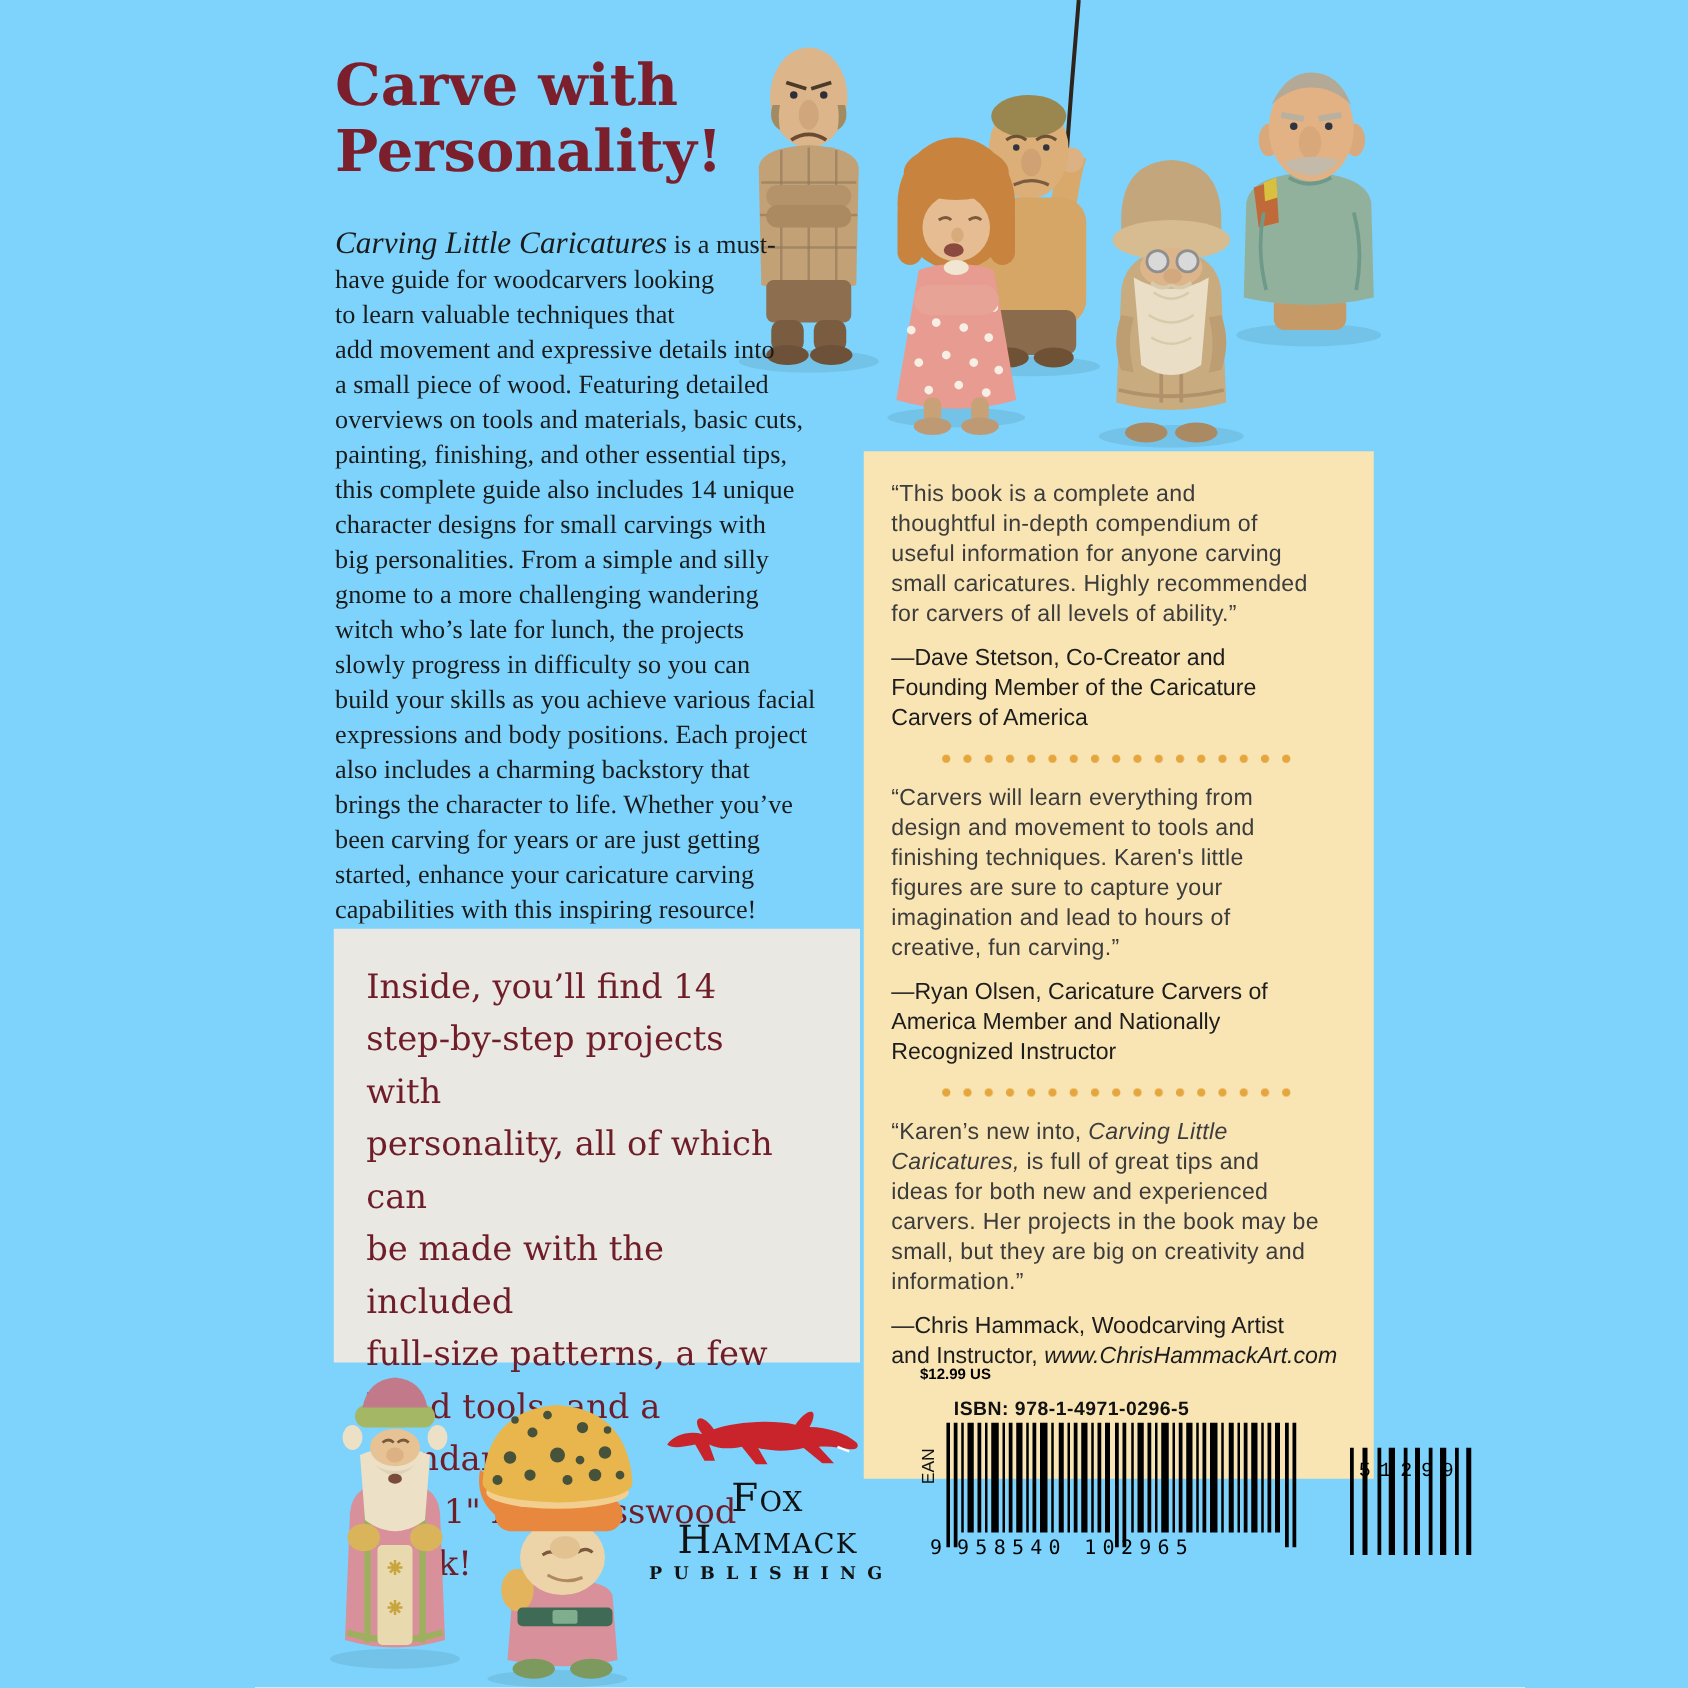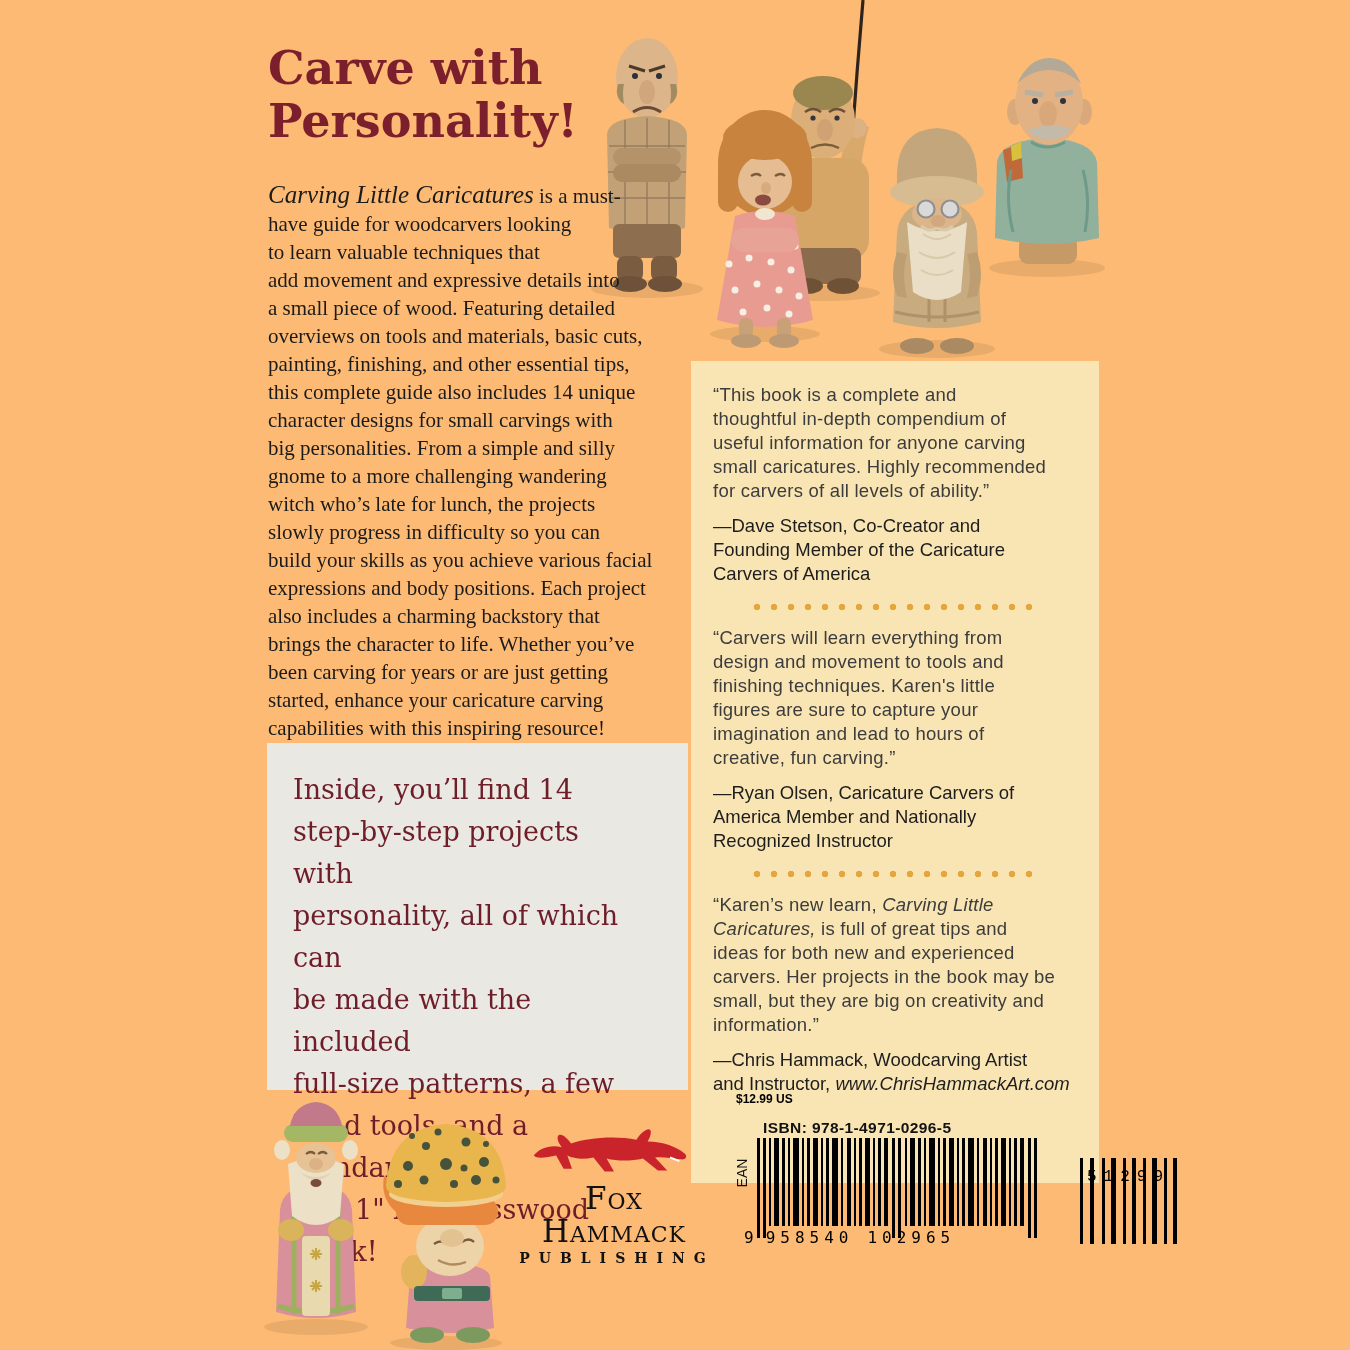--- a/index.html
+++ b/index.html
@@ -1,16 +1,16 @@
 <!DOCTYPE html>
 <html><head>
 <meta charset="utf-8">
 <style>
   html,body{margin:0;padding:0;background:#ffffff;}
-  .page{position:relative;width:1350px;height:1350px;background:#fdba74;overflow:hidden;
+  .page{position:relative;width:1350px;height:1350px;background:#7dd3fc;overflow:hidden;
         font-family:"Liberation Serif",serif;}
   .abs{position:absolute;}
   .pre{white-space:pre-line;}
 
   .title{left:268px;top:42px;width:340px;
          font-family:"DejaVu Serif",serif;font-weight:700;
          font-size:46px;line-height:1.16;color:#7b1f2c;letter-spacing:0;}
   .intro{left:268px;top:181px;width:430px;font-size:21px;line-height:28px;color:#1b1b1b;}
   .intro i{font-size:25px;}
 
@@ -225,21 +225,21 @@
 design and movement to tools and
 finishing techniques. Karen's little
 figures are sure to capture your
 imagination and lead to hours of
 creative, fun carving.”</div>
     <div class="attribution pre">—Ryan Olsen, Caricature Carvers of
 America Member and Nationally
 Recognized Instructor</div>
     <div class="dots"></div>
     <div class="quote">
-      <span>“Karen’s new learn, </span><i>Carving Little</i><br>
+      <span>“Karen’s new into, </span><i>Carving Little</i><br>
       <i>Caricatures,</i><span> is full of great tips and</span><br>
       <span class="pre">ideas for both new and experienced
 carvers. Her projects in the book may be
 small, but they are big on creativity and
 information.”</span>
     </div>
     <div class="attribution">
       <span>—Chris Hammack, Woodcarving Artist</span><br>
       <span>and Instructor, </span><i>www.ChrisHammackArt.com</i>
     </div>

